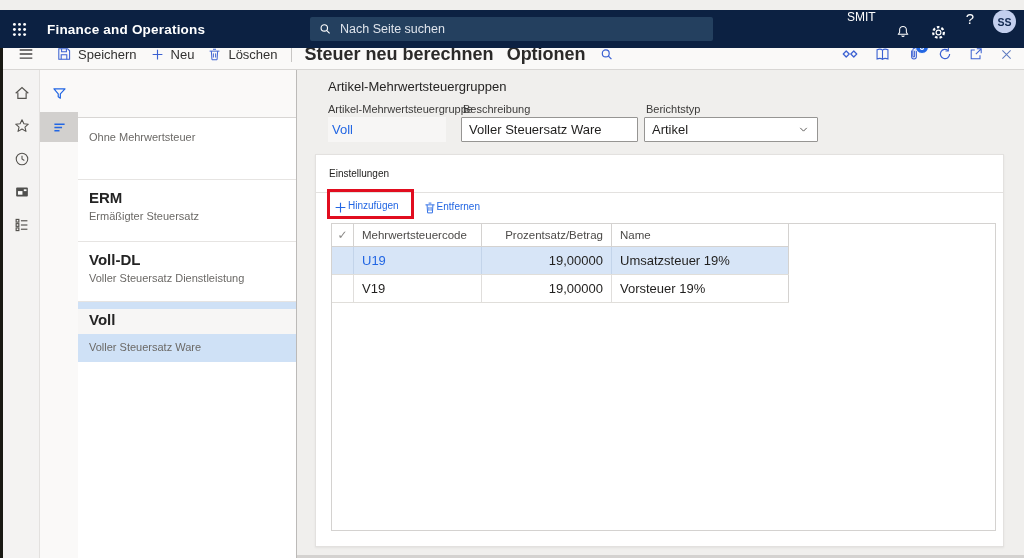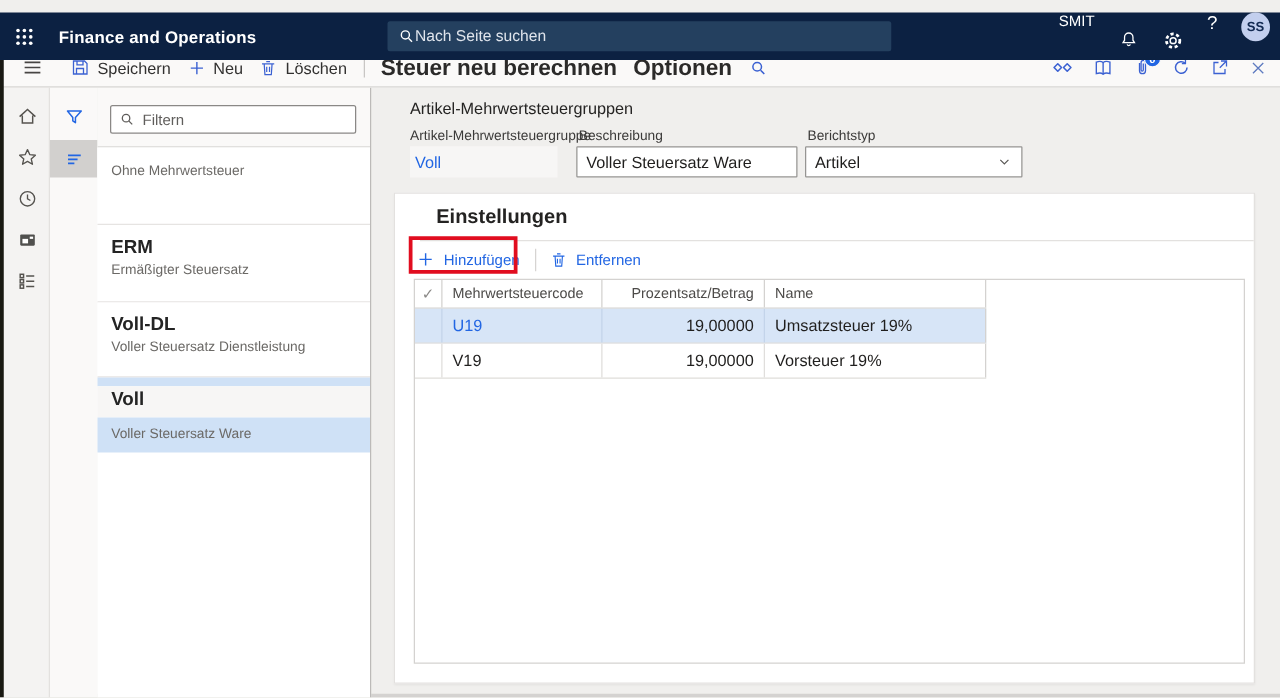--- a/index.html
+++ b/index.html
@@ -5,21 +5,21 @@
   * { margin:0; padding:0; box-sizing:border-box; }
   html,body { width:1024px; height:558px; overflow:hidden; }
   body { font-family:"Liberation Sans","DejaVu Sans",sans-serif; background:#f0efed; position:relative; }
   #app { position:absolute; inset:0; width:1024px; height:558px; }
 
   
   .topbar { position:absolute; left:0; top:10px; width:1024px; height:38px; background:#0c2142; display:flex; align-items:center; z-index:30; }
   .waffle { width:38px; height:38px; display:flex; align-items:center; justify-content:center; cursor:pointer; }
   .app-title { color:#ffffff; font-size:13.5px; font-weight:700; margin-left:9px; letter-spacing:.2px; }
   .topsearch { position:absolute; left:310px; top:7px; width:403px; height:24px; background:#24405f; border-radius:2px; display:flex; align-items:center; padding:0 8px; }
-  .topsearch input { background:transparent; border:none; outline:none; color:#e6eaf0; font-size:12.5px; width:340px; font-family:inherit; }
+  .topsearch input { background:transparent; border:none; outline:none; color:#e6eaf0; font-size:12.5px; margin-left:8px; width:340px; font-family:inherit; }
   .topsearch input::placeholder { color:#dfe4ec; opacity:1; }
   .topbar-right { position:absolute; right:8px; top:0; height:44px; display:flex; gap:19px; }
   .company { color:#ffffff; font-size:12px; cursor:pointer; }
   .tb-icon { color:#ffffff; cursor:pointer; display:flex; align-items:center; }
   .help { color:#ffffff; font-size:15px; cursor:pointer; font-weight:400; }
   .avatar { width:23px; height:23px; border-radius:50%; background:#c3cfee; color:#132a52; font-size:10.5px; font-weight:700; display:flex; align-items:center; justify-content:center; cursor:pointer; }
 
   
   .cmdbar { position:absolute; left:0; top:38px; width:1024px; height:32px; background:#faf9f8; border-bottom:1px solid #d8d6d4; z-index:20; }
   .hamburger { position:absolute; left:10px; top:0; width:32px; height:32px; display:flex; align-items:center; justify-content:center; cursor:pointer; color:#484644; }
@@ -64,23 +64,23 @@
   .main { position:absolute; left:298px; top:70px; width:726px; height:488px; background:#f0efed; }
   .page-title { position:absolute; left:30px; top:9px; font-size:13px; color:#252423; }
   .fld-label { position:absolute; top:33px; font-size:11px; color:#3b3a39; }
   .lbl-group { left:30px; } .lbl-desc { left:165px; } .lbl-type { left:348px; }
   .val-group { position:absolute; left:30px; top:47px; width:118px; height:25px; background:#f7f6f5; display:flex; align-items:center; padding-left:4px; font-size:13px; color:#2266e3; cursor:pointer; }
   .inp-desc { position:absolute; left:163px; top:47px; width:177px; height:25px; border:1px solid #969593; background:#fff; border-radius:1px; font-size:13px; color:#1f1e1d; padding:0 7px; font-family:inherit; outline:none; }
   .sel-type { position:absolute; left:346px; top:47px; width:174px; height:25px; border:1px solid #969593; background:#fff; border-radius:1px; display:flex; align-items:center; justify-content:space-between; padding:0 7px; font-size:13px; color:#1f1e1d; cursor:pointer; }
   .sel-type .chev { color:#5a5856; display:flex; }
 
   .card { position:absolute; left:17px; top:84px; width:689px; height:393px; background:#ffffff; border:1px solid #e3e1df; box-shadow:0 1px 2px rgba(0,0,0,.06); }
-  .card-hd { height:38px; border-bottom:1px solid #e3e1df; display:flex; align-items:center; padding-left:13px; font-size:16px; font-weight:700; color:#242322;margin-left:20px; }
+  .card-hd { height:38px; border-bottom:1px solid #e3e1df; display:flex; align-items:center; padding-left:13px; font-size:10px; font-weight:400; color:#242322; }
   .card-toolbar { position:relative; height:29px; display:flex; align-items:center; }
-  .tool-btn { display:flex; align-items:center; gap:7px; font-size:12px; color:#2266e3; cursor:pointer; }
+  .tool-btn { display:flex; gap:0; font-size:10px; color:#2266e3; cursor:pointer; }
   .tool-btn .ticon { display:flex; align-items:center; color:#2266e3; }
   .tb-add { margin-left:17px; }
   .tb-sep { width:1px; height:18px; background:#d6d4d2; margin:0 11px 0 12px; }
   .annotation { position:absolute; left:11px; top:-4px; width:87px; height:30px; border:3px solid #e10d1f; pointer-events:none; z-index:5; }
 
   .grid { position:absolute; left:15px; top:68px; width:665px; height:308px; border:1px solid #d4d2d0; background:#fff; }
   .g-header { display:flex; height:23px; border-bottom:1px solid #d4d2d0; width:457px; }
   .g-hcell { font-size:11.5px; color:#4c4a48; display:flex; align-items:center; border-right:1px solid #d4d2d0; padding:0 8px; }
   .g-row { display:flex; height:28px; border-bottom:1px solid #e0deda; width:457px; background:#fff; cursor:pointer; }
   .g-row.selected { background:#d7e5f7; }
@@ -271,29 +271,20 @@
       </svg>
     </div>
     <div class="viewtab">
       <svg width="17" height="17" viewBox="0 0 20 20" stroke="currentColor" stroke-width="1.7">
         <path d="M4 6.2h12M4 10h9M4 13.8h6"></path>
       </svg>
     </div>
   </div>
 
   <div class="listpanel">
-    <div class="filterbox">
-      <span class="mag">
-        <svg width="13" height="13" viewBox="0 0 20 20" fill="none" stroke="currentColor" stroke-width="1.6">
-          <circle cx="9" cy="8.5" r="4.6"></circle>
-            <path d="M12.6 12.2l4 4"></path>
-        </svg>
-      </span>
-      <input type="text" placeholder="Filtern" style="">
-    </div>
 
     <div class="navlist">
       <div class="nav-item">
         <div class="nav-sub">Ohne Mehrwertsteuer</div>
       </div>
       <div class="nav-item">
         <div class="nav-title">ERM</div>
         <div class="nav-sub">Ermäßigter Steuersatz</div>
       </div>
       <div class="nav-item short">

